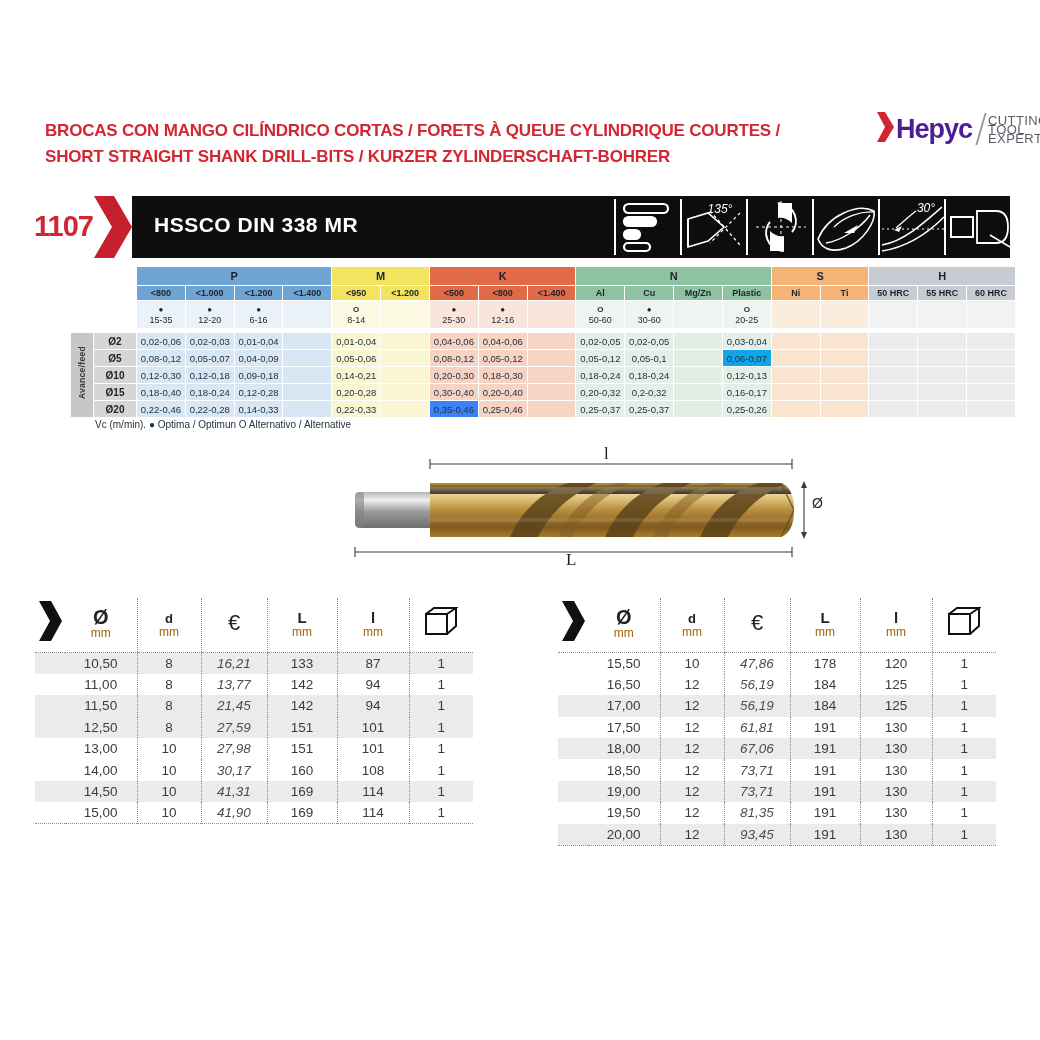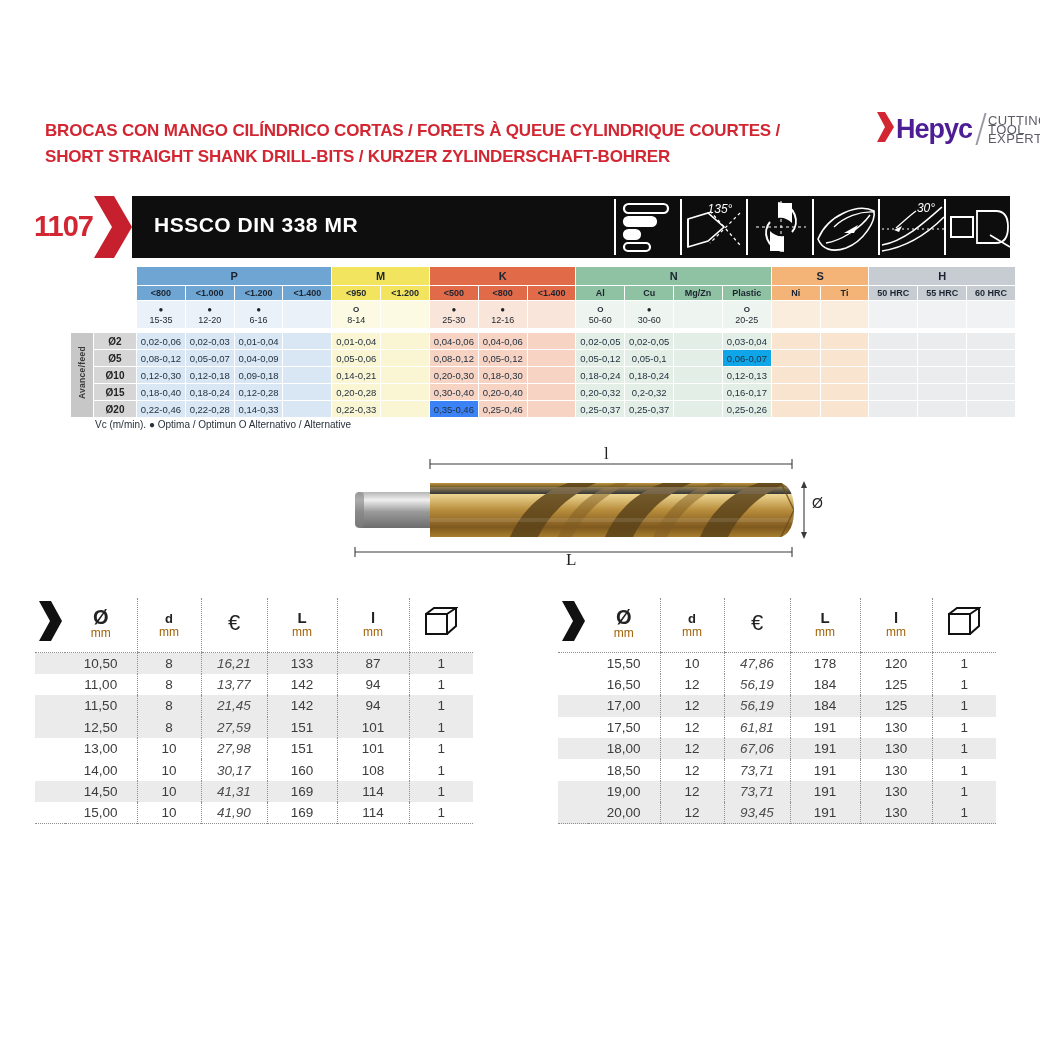--- a/index.html
+++ b/index.html
@@ -645,20 +645,29 @@
         </tr>
         <tr class="alt">
           <td></td>
           <td class="">19,00</td>
           <td class="vline">12</td>
           <td class="price vline">73,71</td>
           <td class="vline">191</td>
           <td class="vline">130</td>
           <td class="vline">1</td>
         </tr>
+        <tr>
+          <td></td>
+          <td class="">19,50</td>
+          <td class="vline">12</td>
+          <td class="price vline">81,35</td>
+          <td class="vline">191</td>
+          <td class="vline">130</td>
+          <td class="vline">1</td>
+        </tr>
         <tr class="alt">
           <td></td>
           <td class="">20,00</td>
           <td class="vline">12</td>
           <td class="price vline">93,45</td>
           <td class="vline">191</td>
           <td class="vline">130</td>
           <td class="vline">1</td>
         </tr>
       </tbody>

